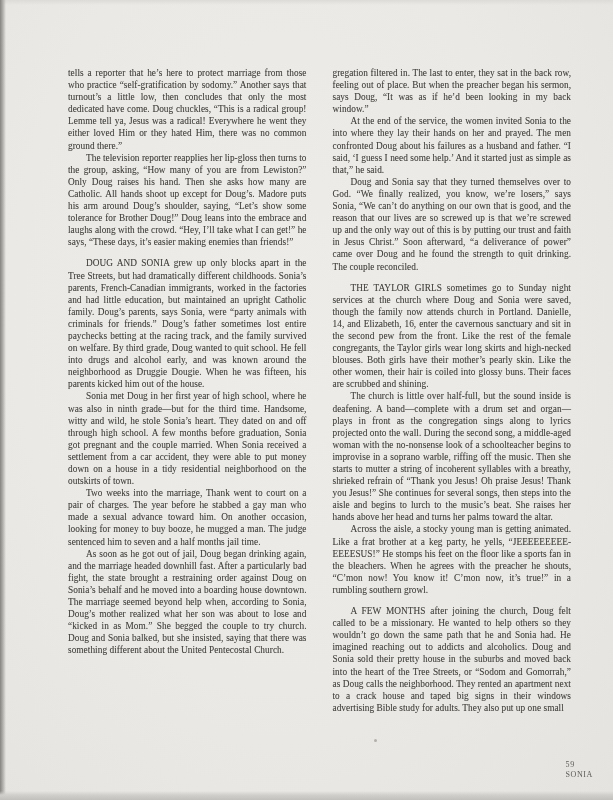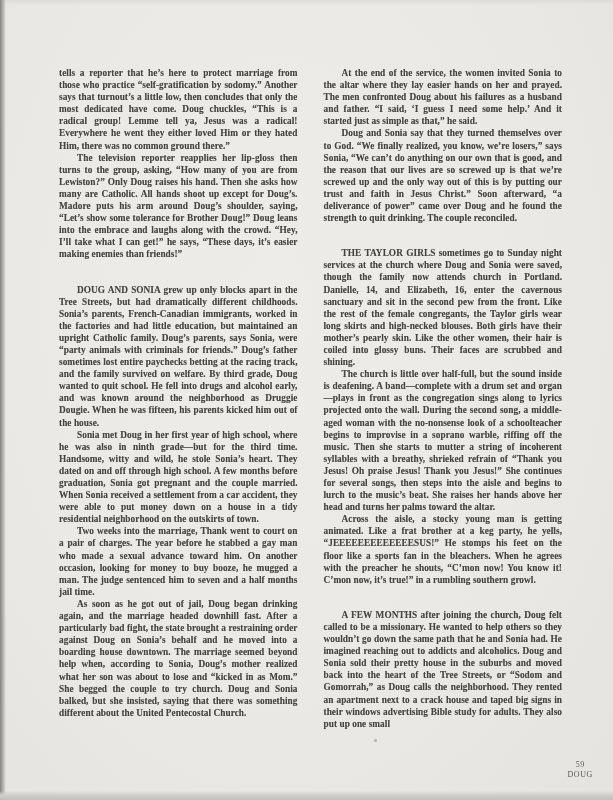--- a/index.html
+++ b/index.html
@@ -21,44 +21,43 @@
   .edge-top {
     position: absolute; left: 0; top: 0; right: 0; height: 5px;
     background: linear-gradient(to bottom, #dcdbd8 0%, rgba(234,233,230,0) 100%);
   }
   .edge-bottom {
     position: absolute; left: 0; bottom: 0; right: 0; height: 9px;
     background: linear-gradient(to bottom, rgba(234,233,230,0) 0%, #d0cfcc 45%, #c1c0bd 100%);
   }
   .content {
     position: absolute;
-    left: 59px; top: 67px;
+    left: 68px; top: 67px;
     width: 503px;
     display: flex;
     gap: 26px;
-    font-weight: bold;
   }
   .col {
     width: 246px;
     color: #46443f;
     font-size: 9.3px;
     line-height: 12.1px;
     text-align: justify;
     letter-spacing: 0.04px;
   }
   .col p {
     margin: 0;
     text-shadow: 0 0 0.4px rgba(70,68,63,0.35);
   }
   .col p.indent { text-indent: 18px; }
-  .col p.section-gap { margin-top: 23px; }
+  .col p.section-gap { margin-top: 9px; }
   .folio {
     position: absolute;
     top: 760px; right: 20px;
-    text-align: center;
+    text-align: left;
     color: #5c5a55;
     font-size: 8px;
     line-height: 9.5px;
     letter-spacing: 0.6px;
   }
   .speck {
     position: absolute;
     left: 374px; top: 739px;
     width: 3px; height: 3px;
     border-radius: 50%;
@@ -76,27 +75,28 @@
 <div class="content">
   <div class="col">
     <p>tells a reporter that he’s here to protect marriage from those who practice “self-gratification by sodomy.” Another says that turnout’s a little low, then concludes that only the most dedicated have come. Doug chuckles, “This is a radical group! Lemme tell ya, Jesus was a radical! Everywhere he went they either loved Him or they hated Him, there was no common ground there.”</p>
     <p class="indent">The television reporter reapplies her lip-gloss then turns to the group, asking, “How many of you are from Lewiston?” Only Doug raises his hand. Then she asks how many are Catholic. All hands shoot up except for Doug’s. Madore puts his arm around Doug’s shoulder, saying, “Let’s show some tolerance for Brother Doug!” Doug leans into the embrace and laughs along with the crowd. “Hey, I’ll take what I can get!” he says, “These days, it’s easier making enemies than friends!”</p>
     <p class="indent section-gap">DOUG AND SONIA grew up only blocks apart in the Tree Streets, but had dramatically different childhoods. Sonia’s parents, French-Canadian immigrants, worked in the factories and had little education, but maintained an upright Catholic family.  Doug’s parents, says Sonia, were “party animals with criminals for friends.” Doug’s father sometimes lost entire paychecks betting at the racing track, and the family survived on welfare. By third grade, Doug wanted to quit school. He fell into drugs and alcohol early, and was known around the neighborhood as Druggie Dougie. When he was fifteen, his parents kicked him out of the house.</p>
     <p class="indent">Sonia met Doug in her first year of high school, where he was also in ninth grade—but for the third time. Handsome, witty and wild, he stole Sonia’s heart.  They dated on and off through high school. A few months before graduation, Sonia got pregnant and the couple married. When Sonia received a settlement from a car accident, they were able to put money down on a house in a tidy residential neighborhood on the outskirts of town.</p>
     <p class="indent">Two weeks into the marriage, Thank went to court on a pair of charges. The year before he stabbed a gay man who made a sexual advance toward him. On another occasion, looking for money to buy booze, he mugged a man. The judge sentenced him to seven and a half months jail time.</p>
     <p class="indent">As soon as he got out of jail, Doug began drinking again, and the marriage headed downhill fast. After a particularly bad fight, the state brought a restraining order against Doug on Sonia’s behalf and he moved into a boarding house downtown. The marriage seemed beyond help when, according to Sonia, Doug’s mother realized what her son was about to lose and “kicked in as Mom.” She begged the couple to try church. Doug and Sonia balked, but she insisted, saying that there was something different about the United Pentecostal Church.</p>
   </div>
   <div class="col">
-    <p class="indent">At the end of the service, the women invited Sonia to the altar where they lay easier hands on her and prayed. The men confronted Doug about his failures as a husband and father. “I said, ‘I guess I need some help.’ And it started just as simple as that,” he said.</p>
+    <p>gregation filtered in. The last to enter, they sat in the back row, feeling out of place. But when the preacher began his sermon, says Doug, “It was as if he’d been looking in my back window.”</p>
+    <p class="indent">At the end of the service, the women invited Sonia to the into where they lay their hands on her and prayed. The men confronted Doug about his failures as a husband and father. “I said, ‘I guess I need some help.’ And it started just as simple as that,” he said.</p>
     <p class="indent">Doug and Sonia say that they turned themselves over to God. “We finally realized, you know, we’re losers,” says Sonia, “We can’t do anything on our own that is good, and the reason that our lives are so screwed up is that we’re screwed up and the only way out of this is by putting our trust and faith in Jesus Christ.” Soon afterward, “a deliverance of power” came over Doug and he found the strength to quit drinking. The couple reconciled.</p>
     <p class="indent section-gap">THE TAYLOR GIRLS sometimes go to Sunday night services at the church where Doug and Sonia were saved, though the family now attends church in Portland. Danielle, 14, and Elizabeth, 16, enter the cavernous sanctuary and sit in the second pew from the front. Like the rest of the female congregants, the Taylor girls wear long skirts and high-necked blouses. Both girls have their mother’s pearly skin. Like the other women, their hair is coiled into glossy buns. Their faces are scrubbed and shining.</p>
     <p class="indent">The church is little over half-full, but the sound inside is deafening. A band—complete with a drum set and organ—plays in front as the congregation sings along to lyrics projected onto the wall. During the second song, a middle-aged woman with the no-nonsense look of a schoolteacher begins to improvise in a soprano warble, riffing off the music. Then she starts to mutter a string of incoherent syllables with a breathy, shrieked refrain of “Thank you Jesus! Oh praise Jesus! Thank you Jesus!”  She continues for several songs, then steps into the aisle and begins to lurch to the music’s beat. She raises her hands above her head and turns her palms toward the altar.</p>
     <p class="indent">Across the aisle, a stocky young man is getting animated. Like a frat brother at a keg party, he yells, “JEEEEEEEEE­EEEESUS!” He stomps his feet on the floor like a sports fan in the bleachers. When he agrees with the preacher he shouts, “C’mon now! You know it! C’mon now, it’s true!” in a rumbling southern growl.</p>
     <p class="indent section-gap">A FEW MONTHS after joining the church, Doug felt called to be a missionary. He wanted to help others so they wouldn’t go down the same path that he and Sonia had. He imagined reaching out to addicts and alcoholics. Doug and Sonia sold their pretty house in the suburbs and moved back into the heart of the Tree Streets, or “Sodom and Gomorrah,” as Doug calls the neighborhood. They rented an apartment next to a crack house and taped big signs in their windows advertising Bible study for adults. They also put up one small</p>
   </div>
 </div>
 
 <div class="speck"></div>
 
 <div class="folio">
   <div>59</div>
-  <div>DOUG</div>
+  <div>SONIA</div>
 </div>
 
 </body></html>

